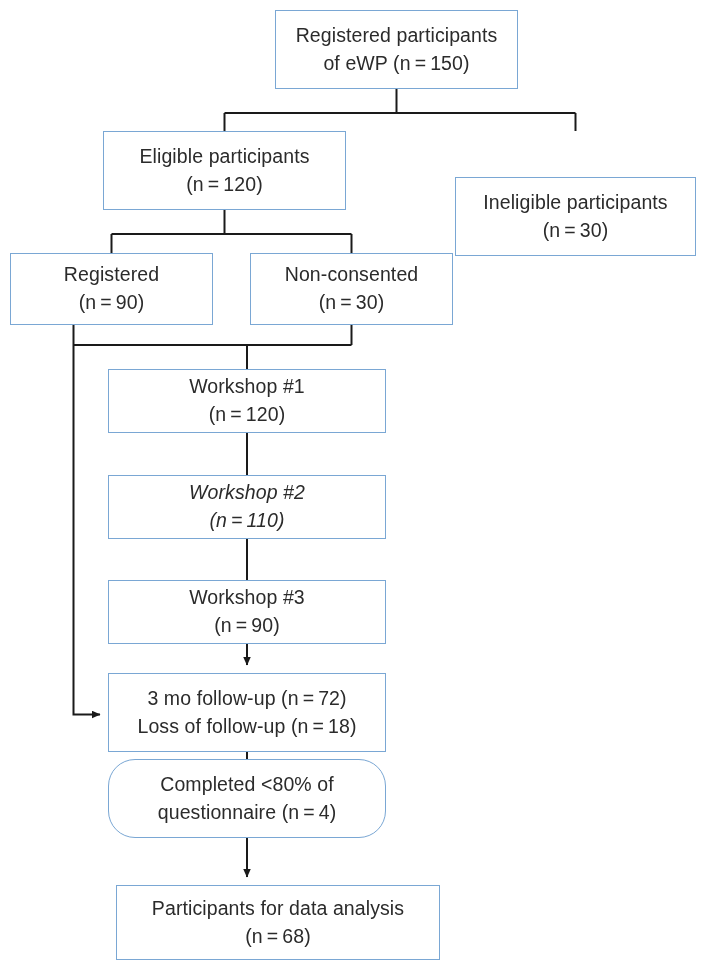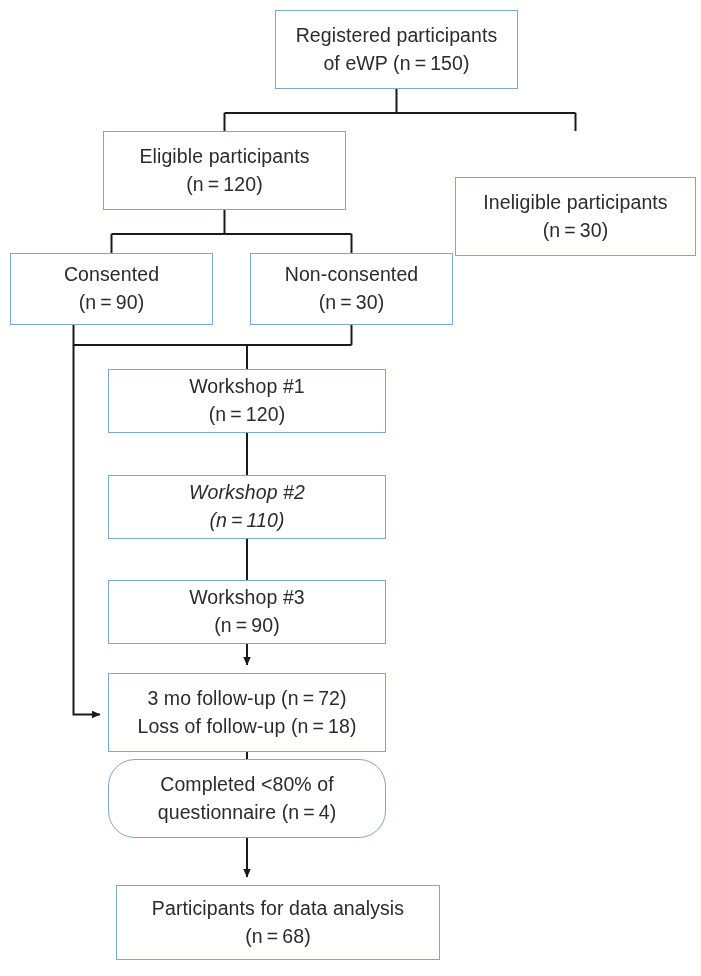--- a/index.html
+++ b/index.html
@@ -106,21 +106,21 @@
     <span class="line">Eligible participants</span>
     <span class="line">(n = 120)</span>
   </div>
 
   <div class="node" id="node-ineligible">
     <span class="line">Ineligible participants</span>
     <span class="line">(n = 30)</span>
   </div>
 
   <div class="node" id="node-consented">
-    <span class="line">Consented</span>
+    <span class="line">Registered</span>
     <span class="line">(n = 90)</span>
   </div>
 
   <div class="node" id="node-nonconsented">
     <span class="line">Non-consented</span>
     <span class="line">(n = 30)</span>
   </div>
 
   <div class="node" id="node-workshop1">
     <span class="line">Workshop #1</span>

